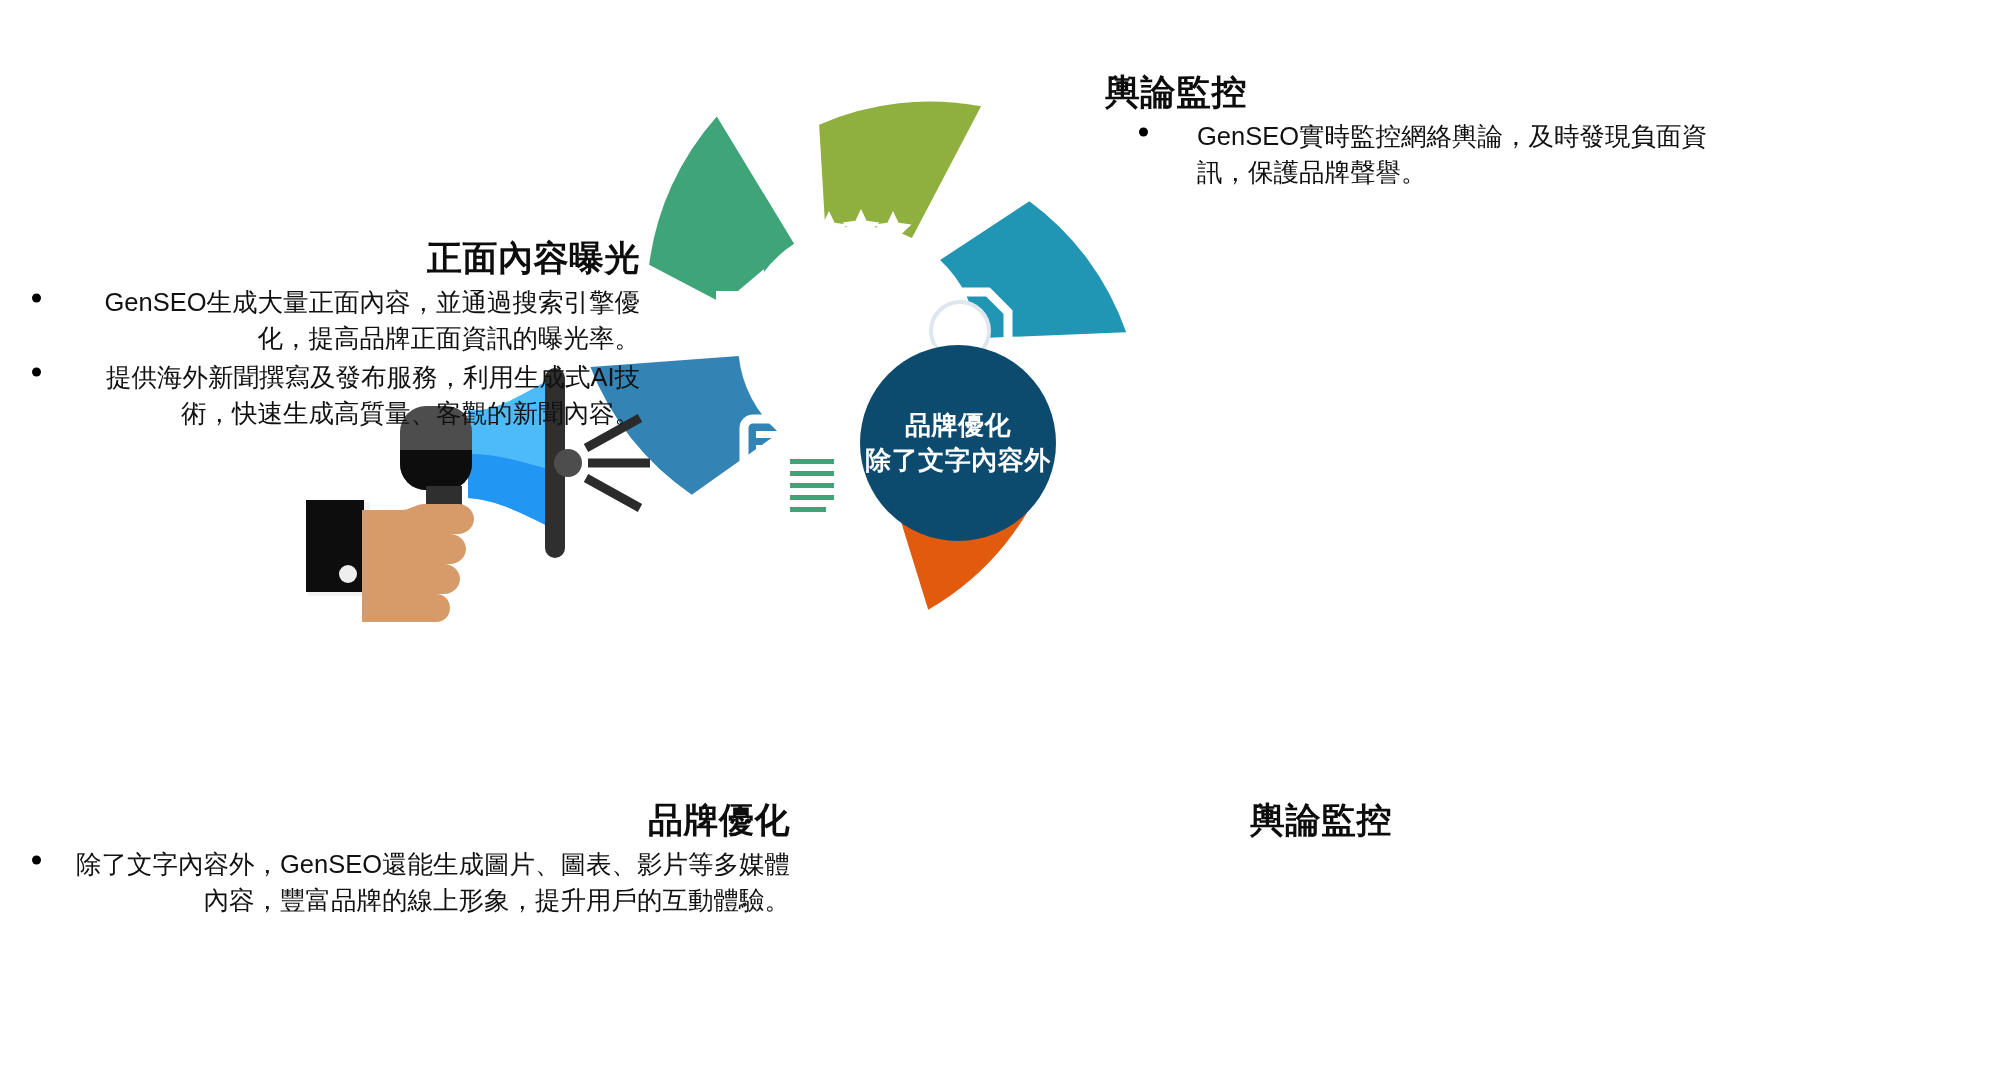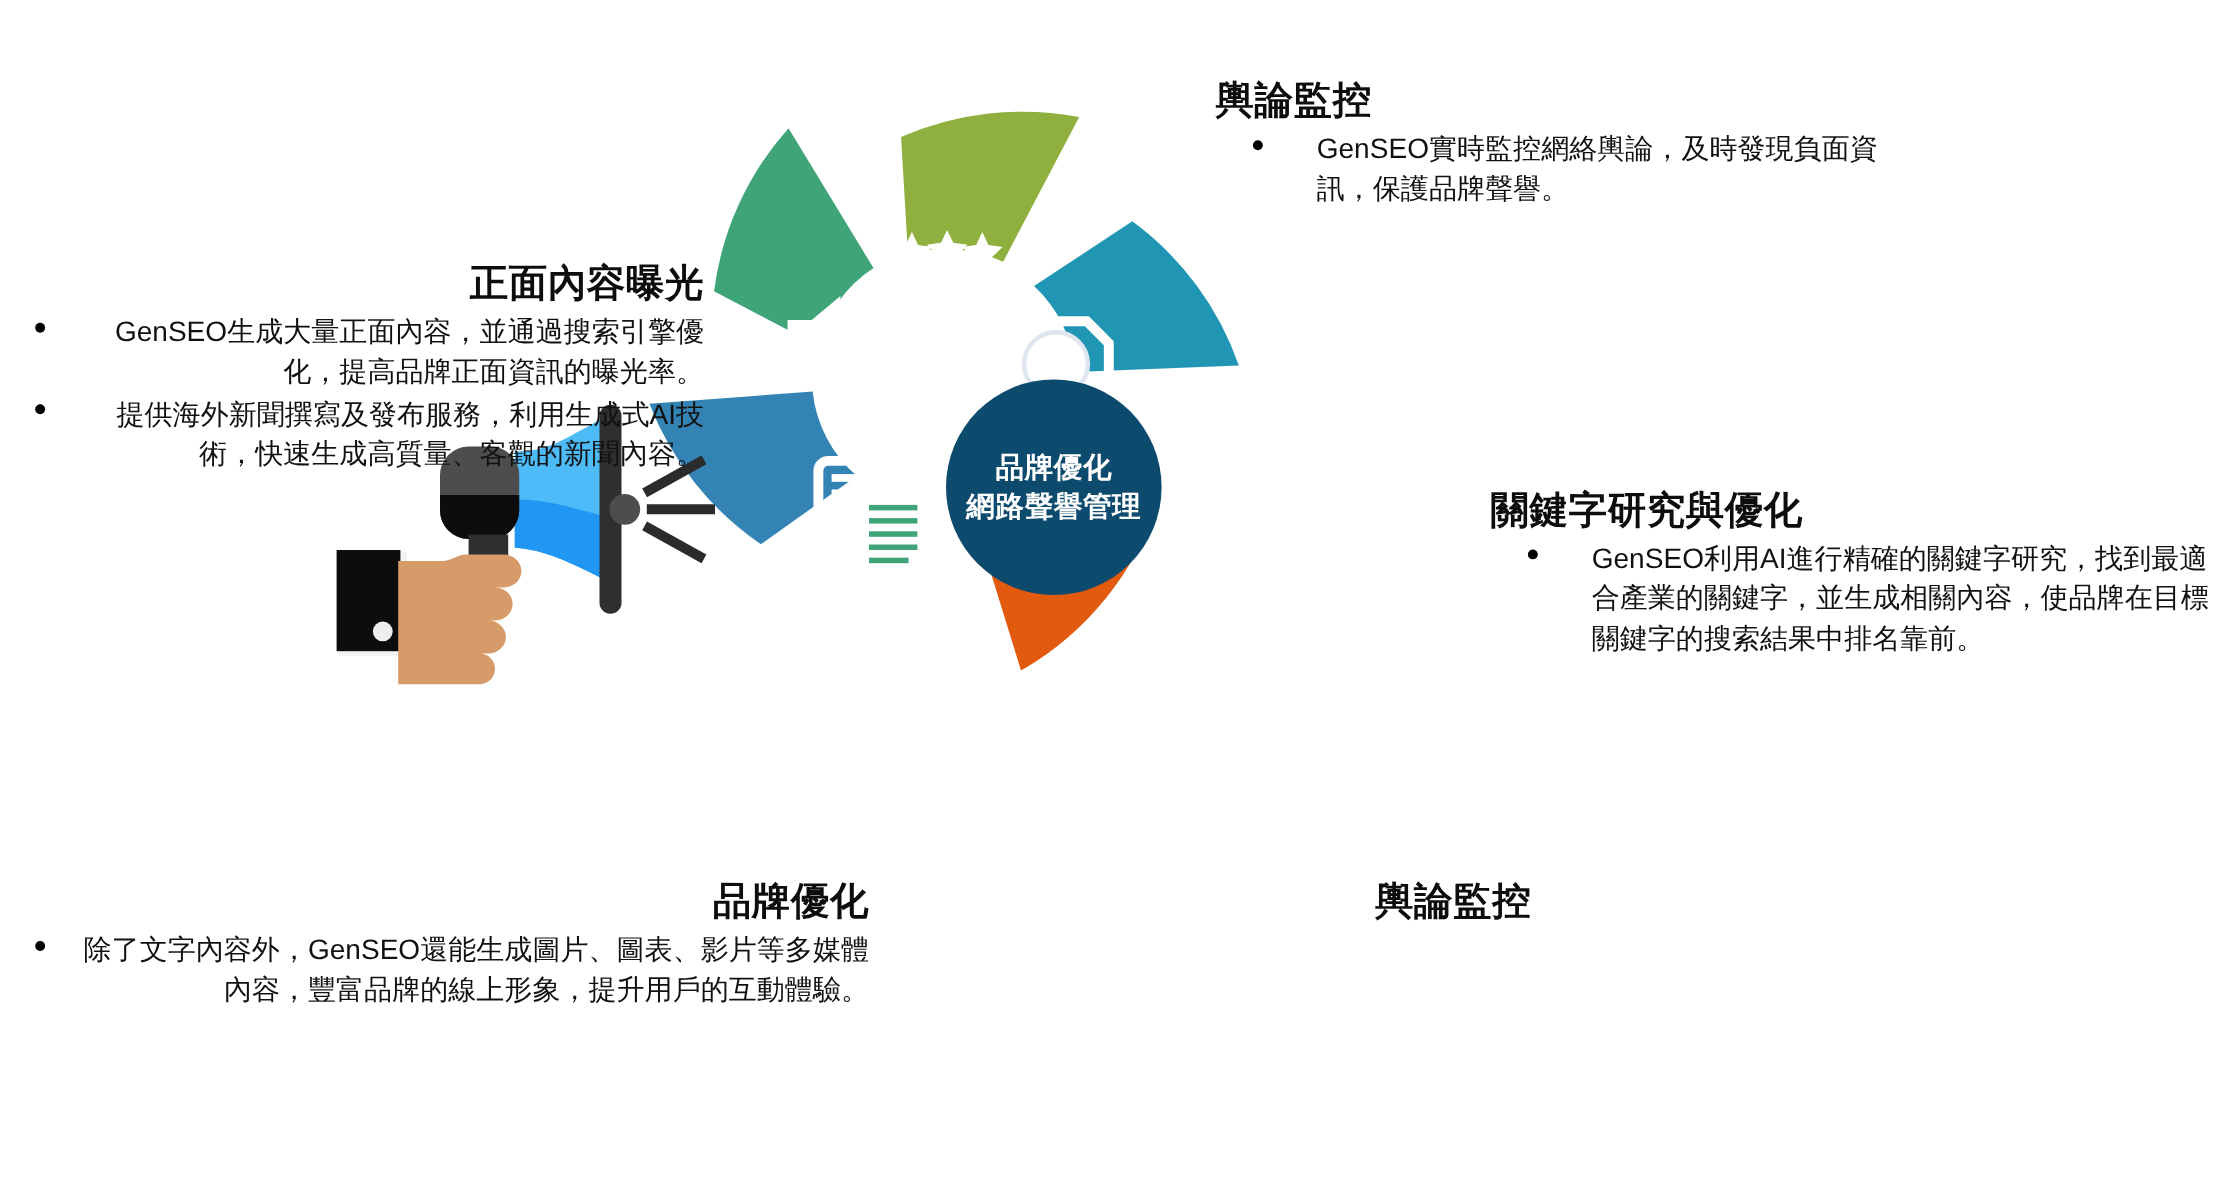--- a/index.html
+++ b/index.html
@@ -143,21 +143,21 @@
           <rect x="142" y="360" width="44" height="5"></rect>
           <rect x="142" y="372" width="36" height="5"></rect>
         </g>
       </g>
     </svg>
   </div>
 
   <div class="center-circle">
     <div class="ctext">
       <div>品牌優化</div>
-      <div>網路聲譽管理</div>
+      <div>除了文字內容外</div>
     </div>
   </div>
 
   <div id="megaphone">
     <svg viewBox="0 0 390 280" xmlns="http://www.w3.org/2000/svg">
 
       <path d="M168,60 C196,62 215,48 252,28 L252,178 C215,160 196,150 168,148 Z" fill="#4dbbf7"></path>
       <path d="M168,104 C196,104 215,110 252,120 L252,178 C215,160 196,150 168,148 Z" fill="#2196f3"></path>
 
       <rect x="100" y="56" width="72" height="84" rx="26" fill="#4d4d4d"></rect>
@@ -200,29 +200,20 @@
         <span class="dot"></span>
         <span class="txt">GenSEO生成大量正面內容，並通過搜索引擎優化，提高品牌正面資訊的曝光率。</span>
       </li>
       <li>
         <span class="dot"></span>
         <span class="txt">提供海外新聞撰寫及發布服務，利用生成式AI技術，快速生成高質量、客觀的新聞內容。</span>
       </li>
     </ul>
   </div>
 
-  <div class="block align-left" id="blk-keyword">
-    <h2 class="blk-title">關鍵字研究與優化</h2>
-    <ul class="bullets">
-      <li>
-        <span class="dot"></span>
-        <span class="txt">GenSEO利用AI進行精確的關鍵字研究，找到最適合產業的關鍵字，並生成相關內容，使品牌在目標關鍵字的搜索結果中排名靠前。</span>
-      </li>
-    </ul>
-  </div>
 
   <div class="block align-left" id="blk-creation">
     <h2 class="blk-title">輿論監控</h2>
   </div>
 
   <div class="block align-right" id="blk-multimedia">
     <h2 class="blk-title">品牌優化</h2>
     <ul class="bullets">
       <li>
         <span class="dot"></span>

